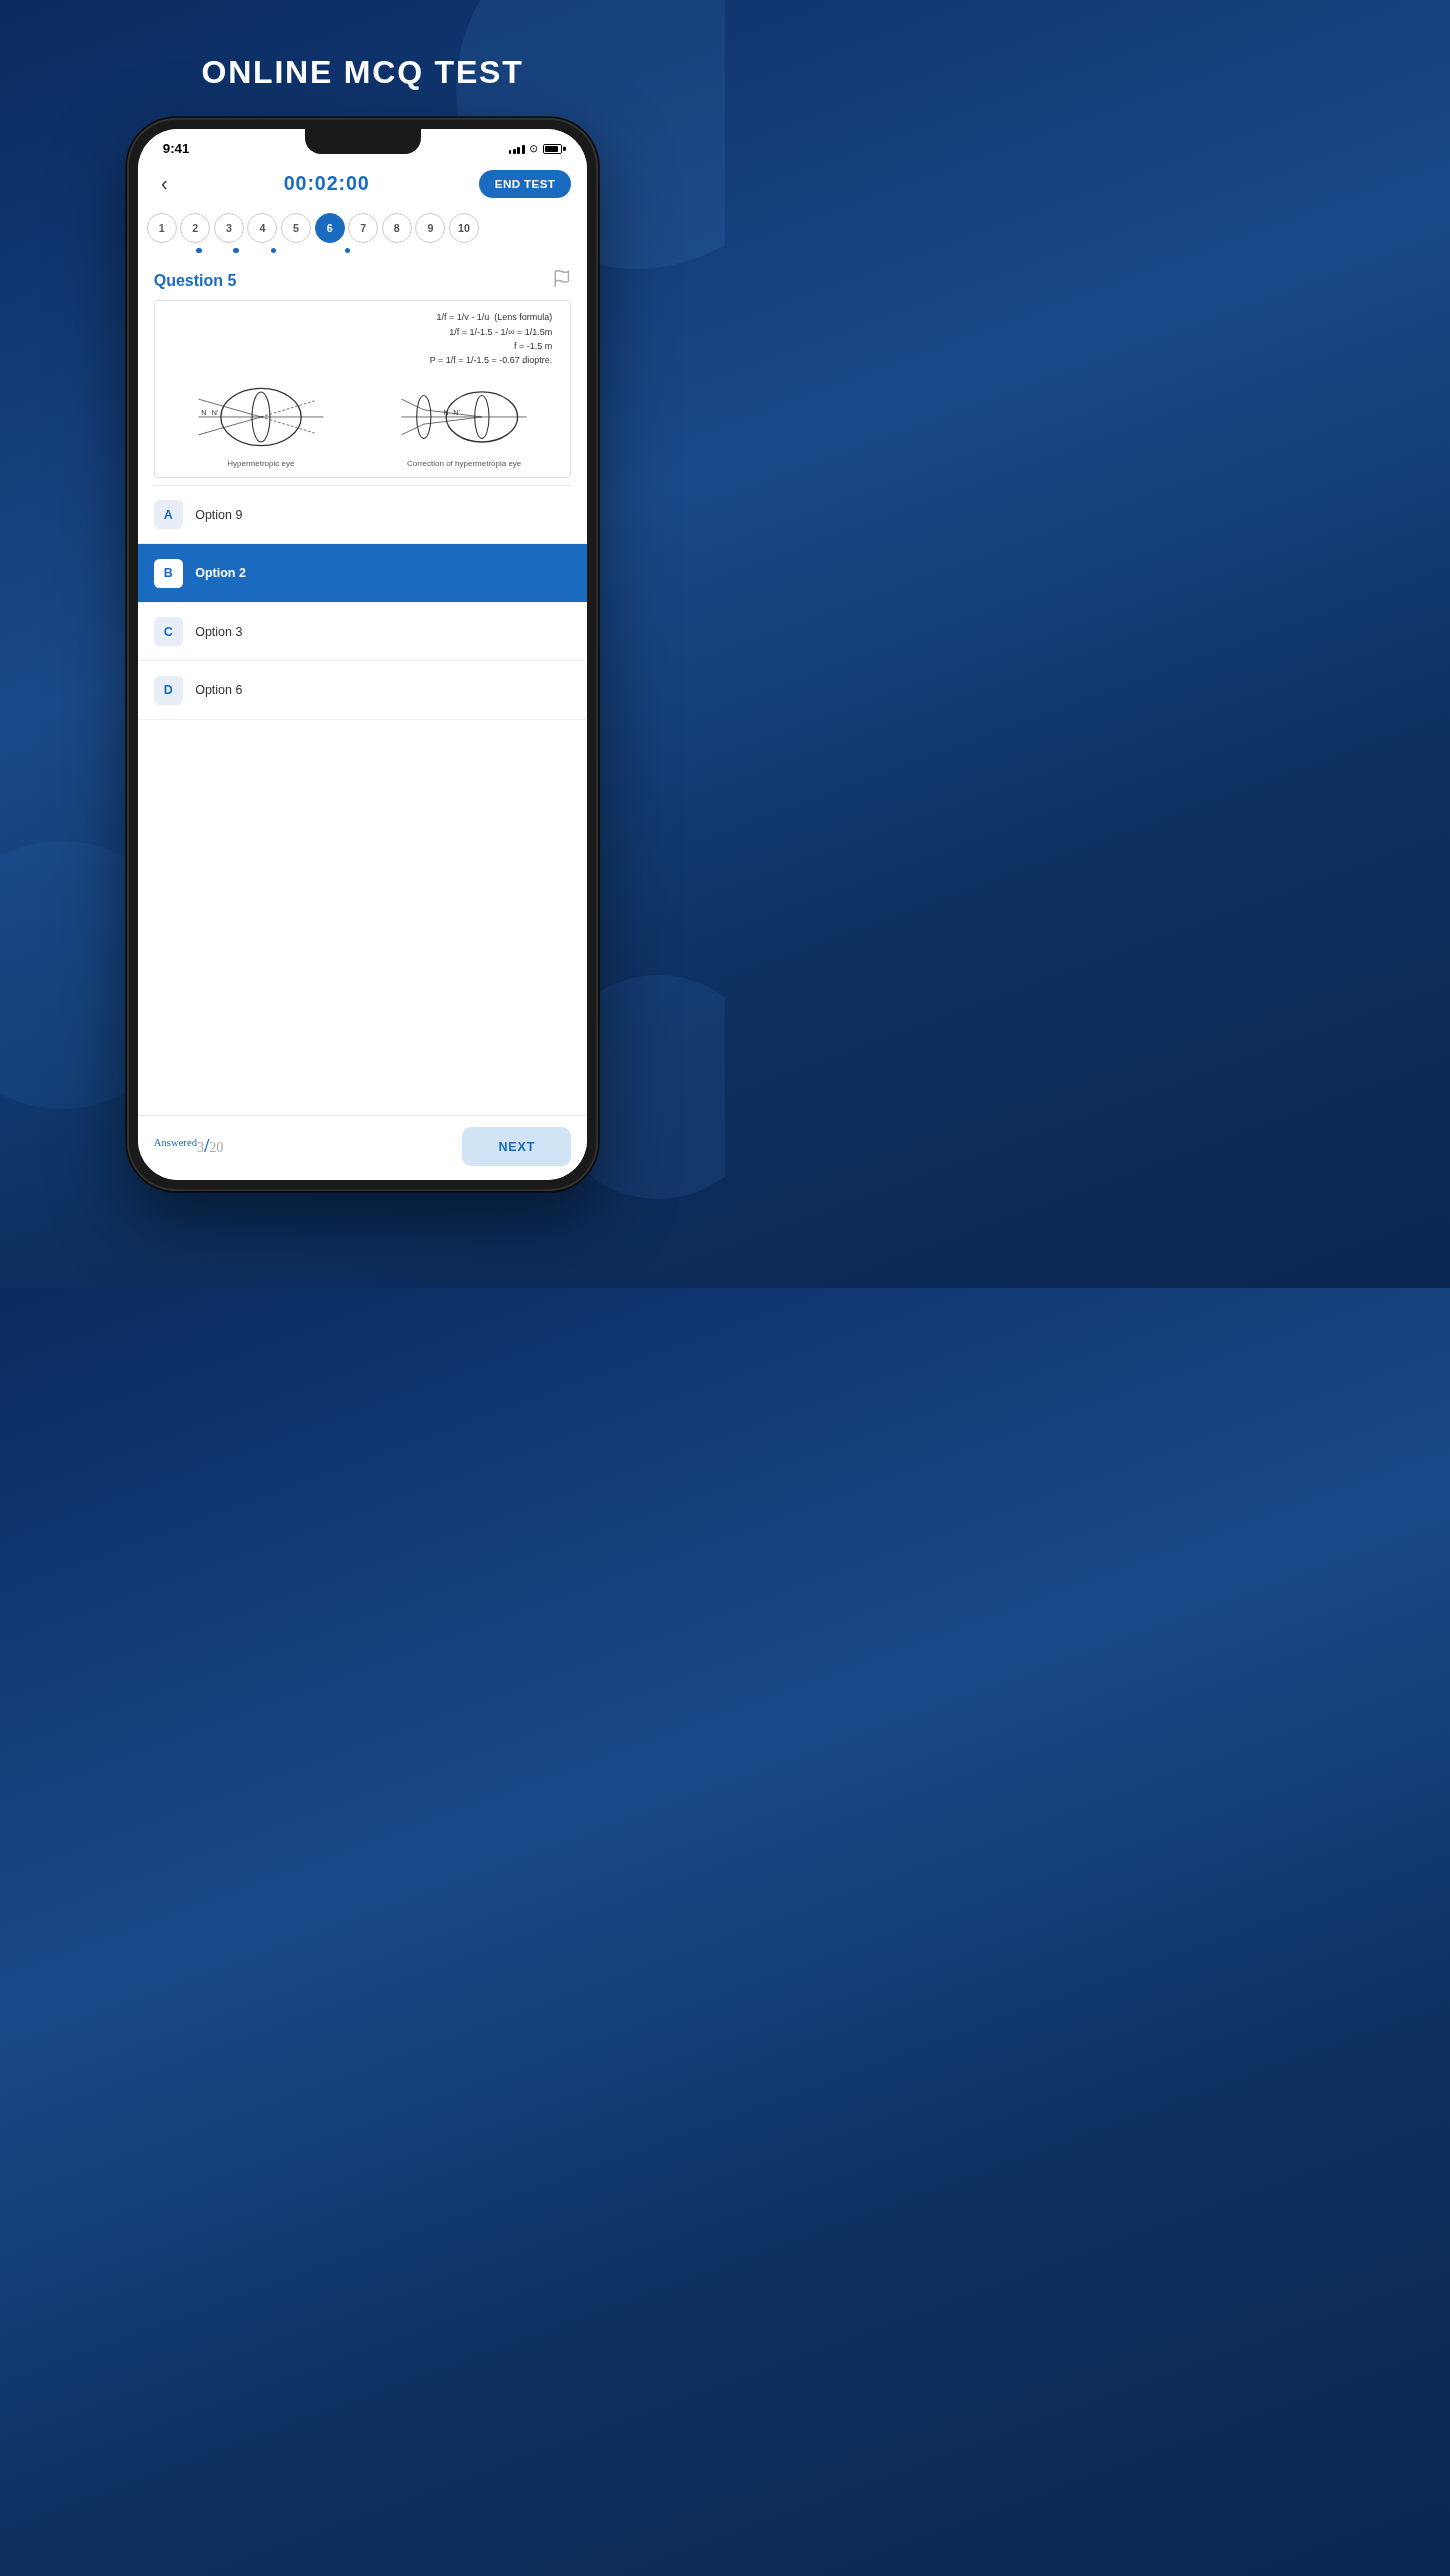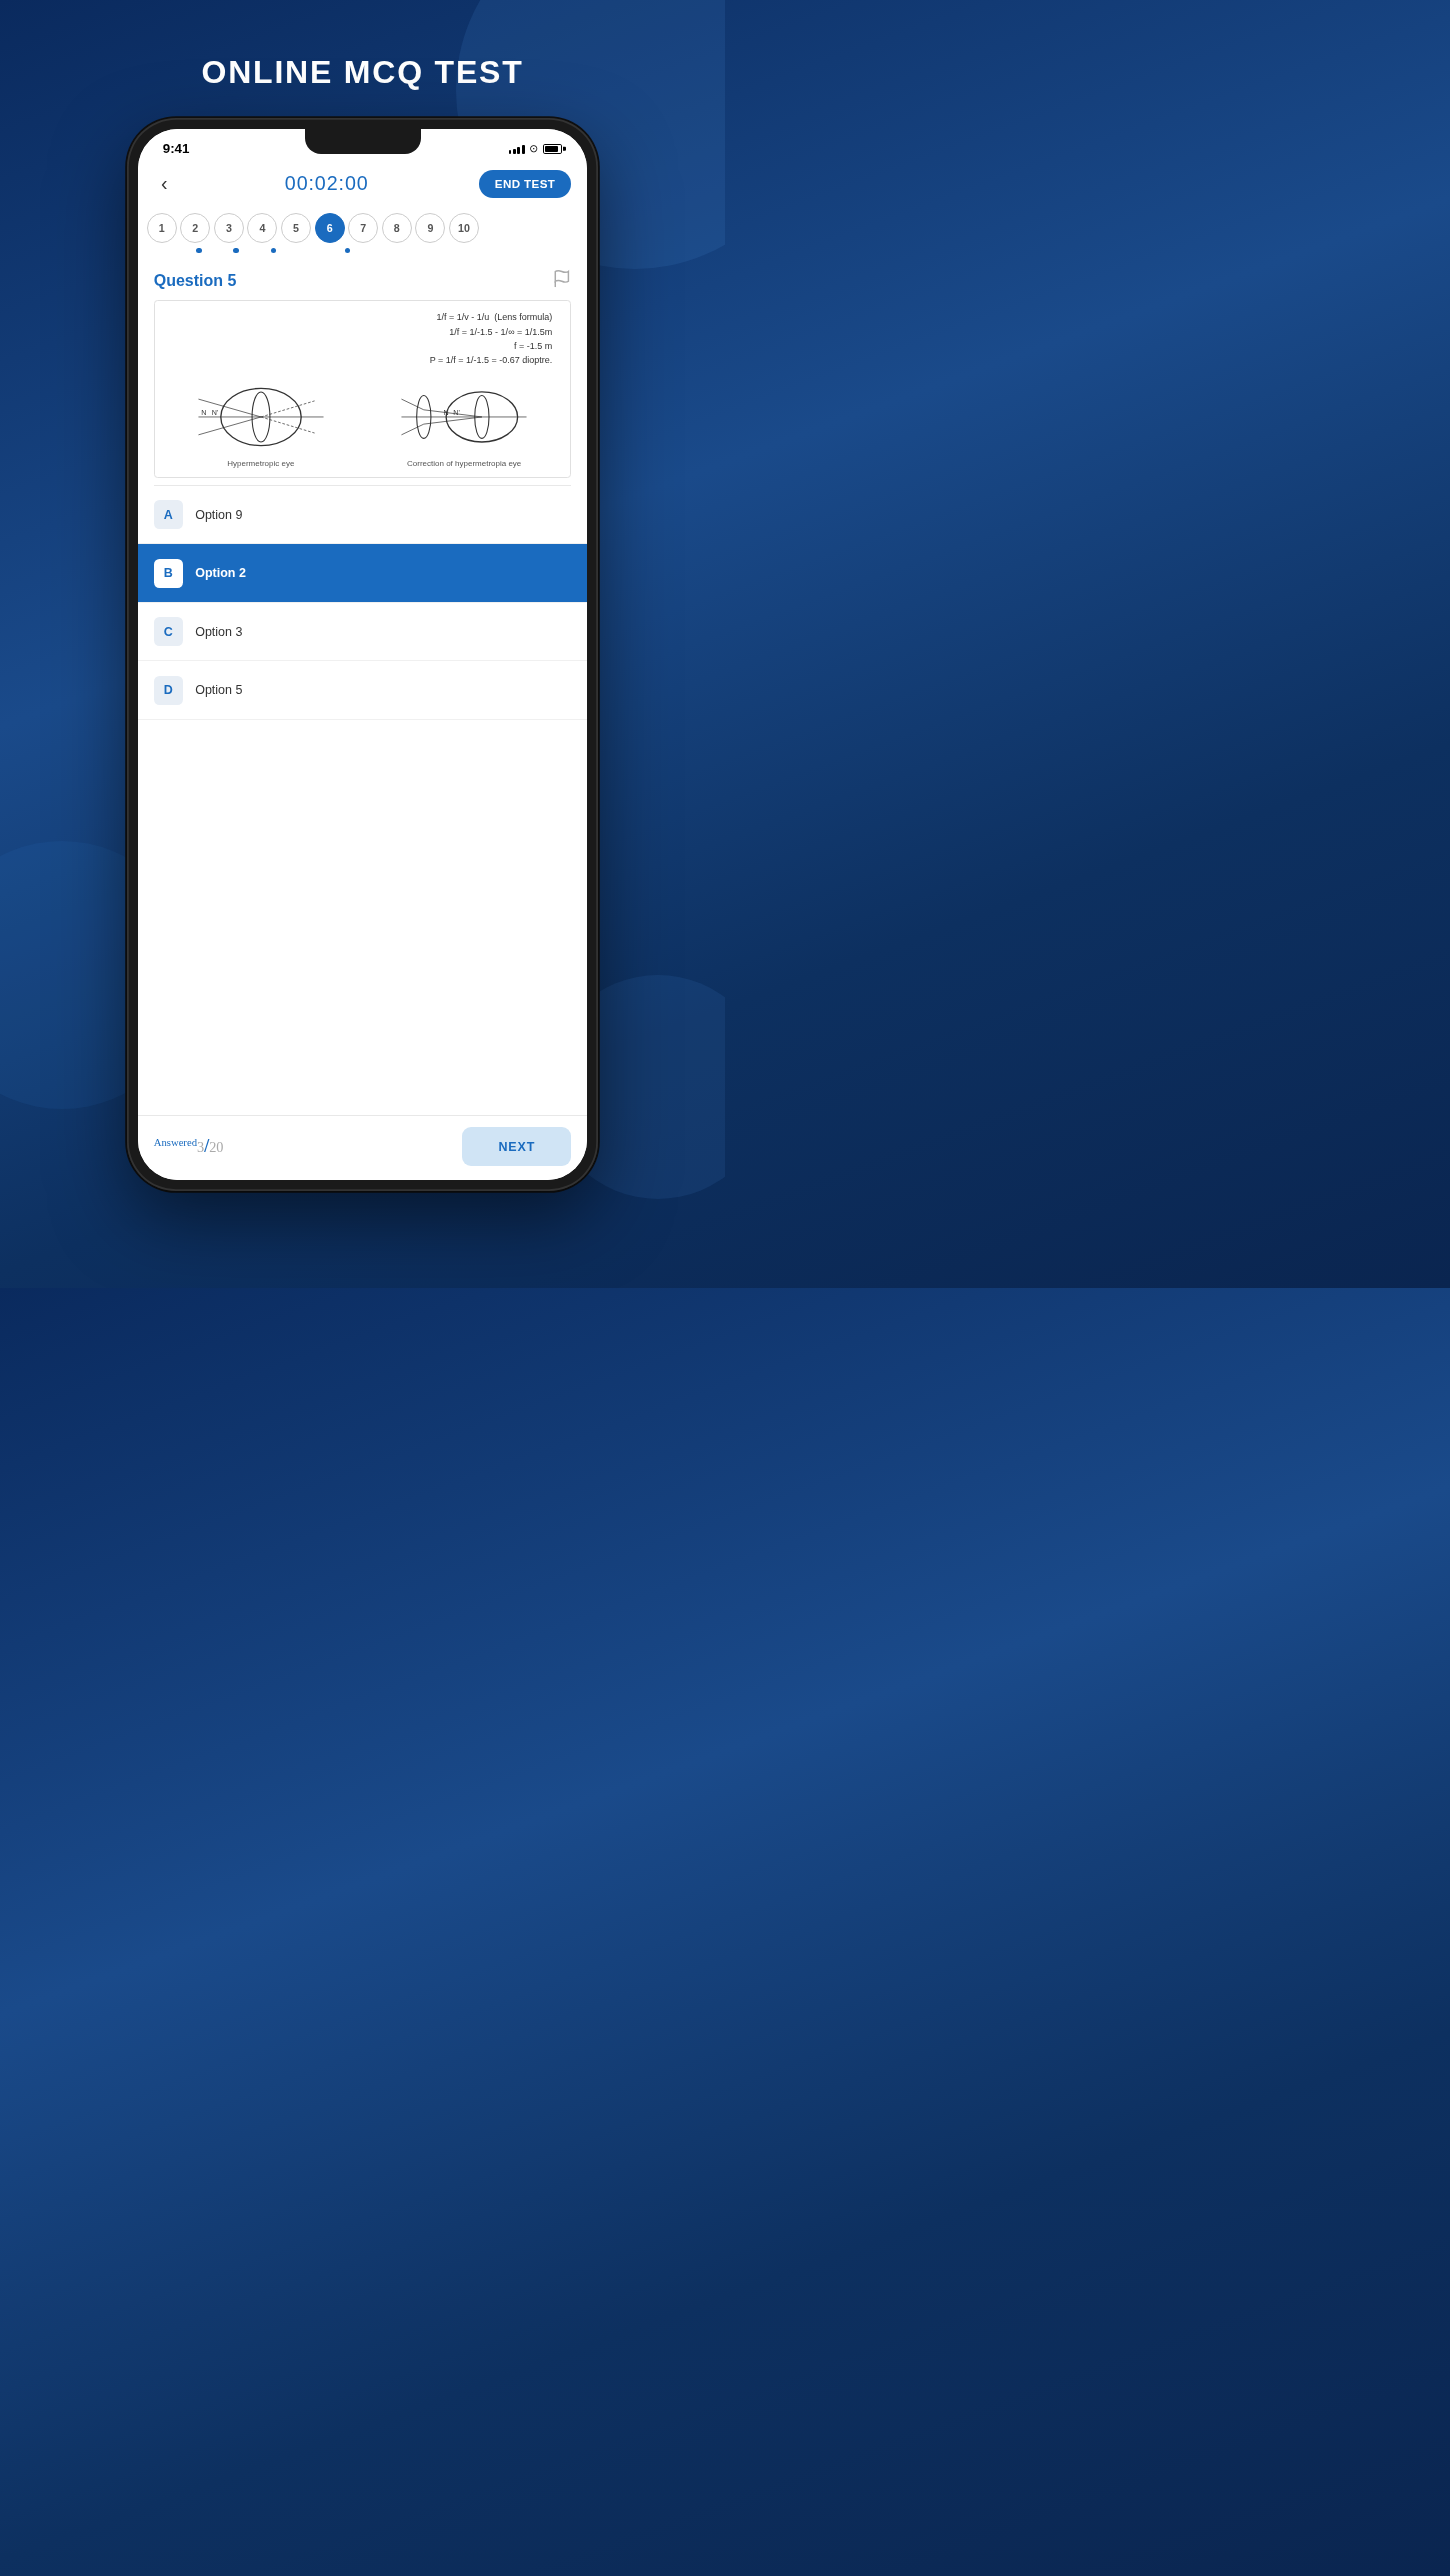--- a/index.html
+++ b/index.html
@@ -162,21 +162,21 @@
     .back-btn {
       font-size: 19.7px;
       color: #333;
       cursor: pointer;
       font-weight: 300;
       padding: 3.6px 7.2px;
     }
 
     .timer {
       font-size: 19.7px;
-      font-weight: 400;
+      font-weight: 700;
       color: #1a6bbf;
       letter-spacing: 0.9px;
     }
 
     .end-test-btn {
       background: #1a6bbf;
       color: white;
       border: none;
       border-radius: 22.4px;
       padding: 7.2px 16px;
@@ -566,21 +566,21 @@
           <span class="option-text">Option 2</span>
         </div>
 
         <div class="option-row">
           <div class="option-letter">C</div>
           <span class="option-text">Option 3</span>
         </div>
 
         <div class="option-row">
           <div class="option-letter">D</div>
-          <span class="option-text">Option 5</span>
+          <span class="option-text">Option 6</span>
         </div>
 
       </div>
 
     </div>
 
     <div class="footer-bar">
       <div class="answered-section">
         <span class="answered-label">Answered</span>
         <span class="answered-count">

